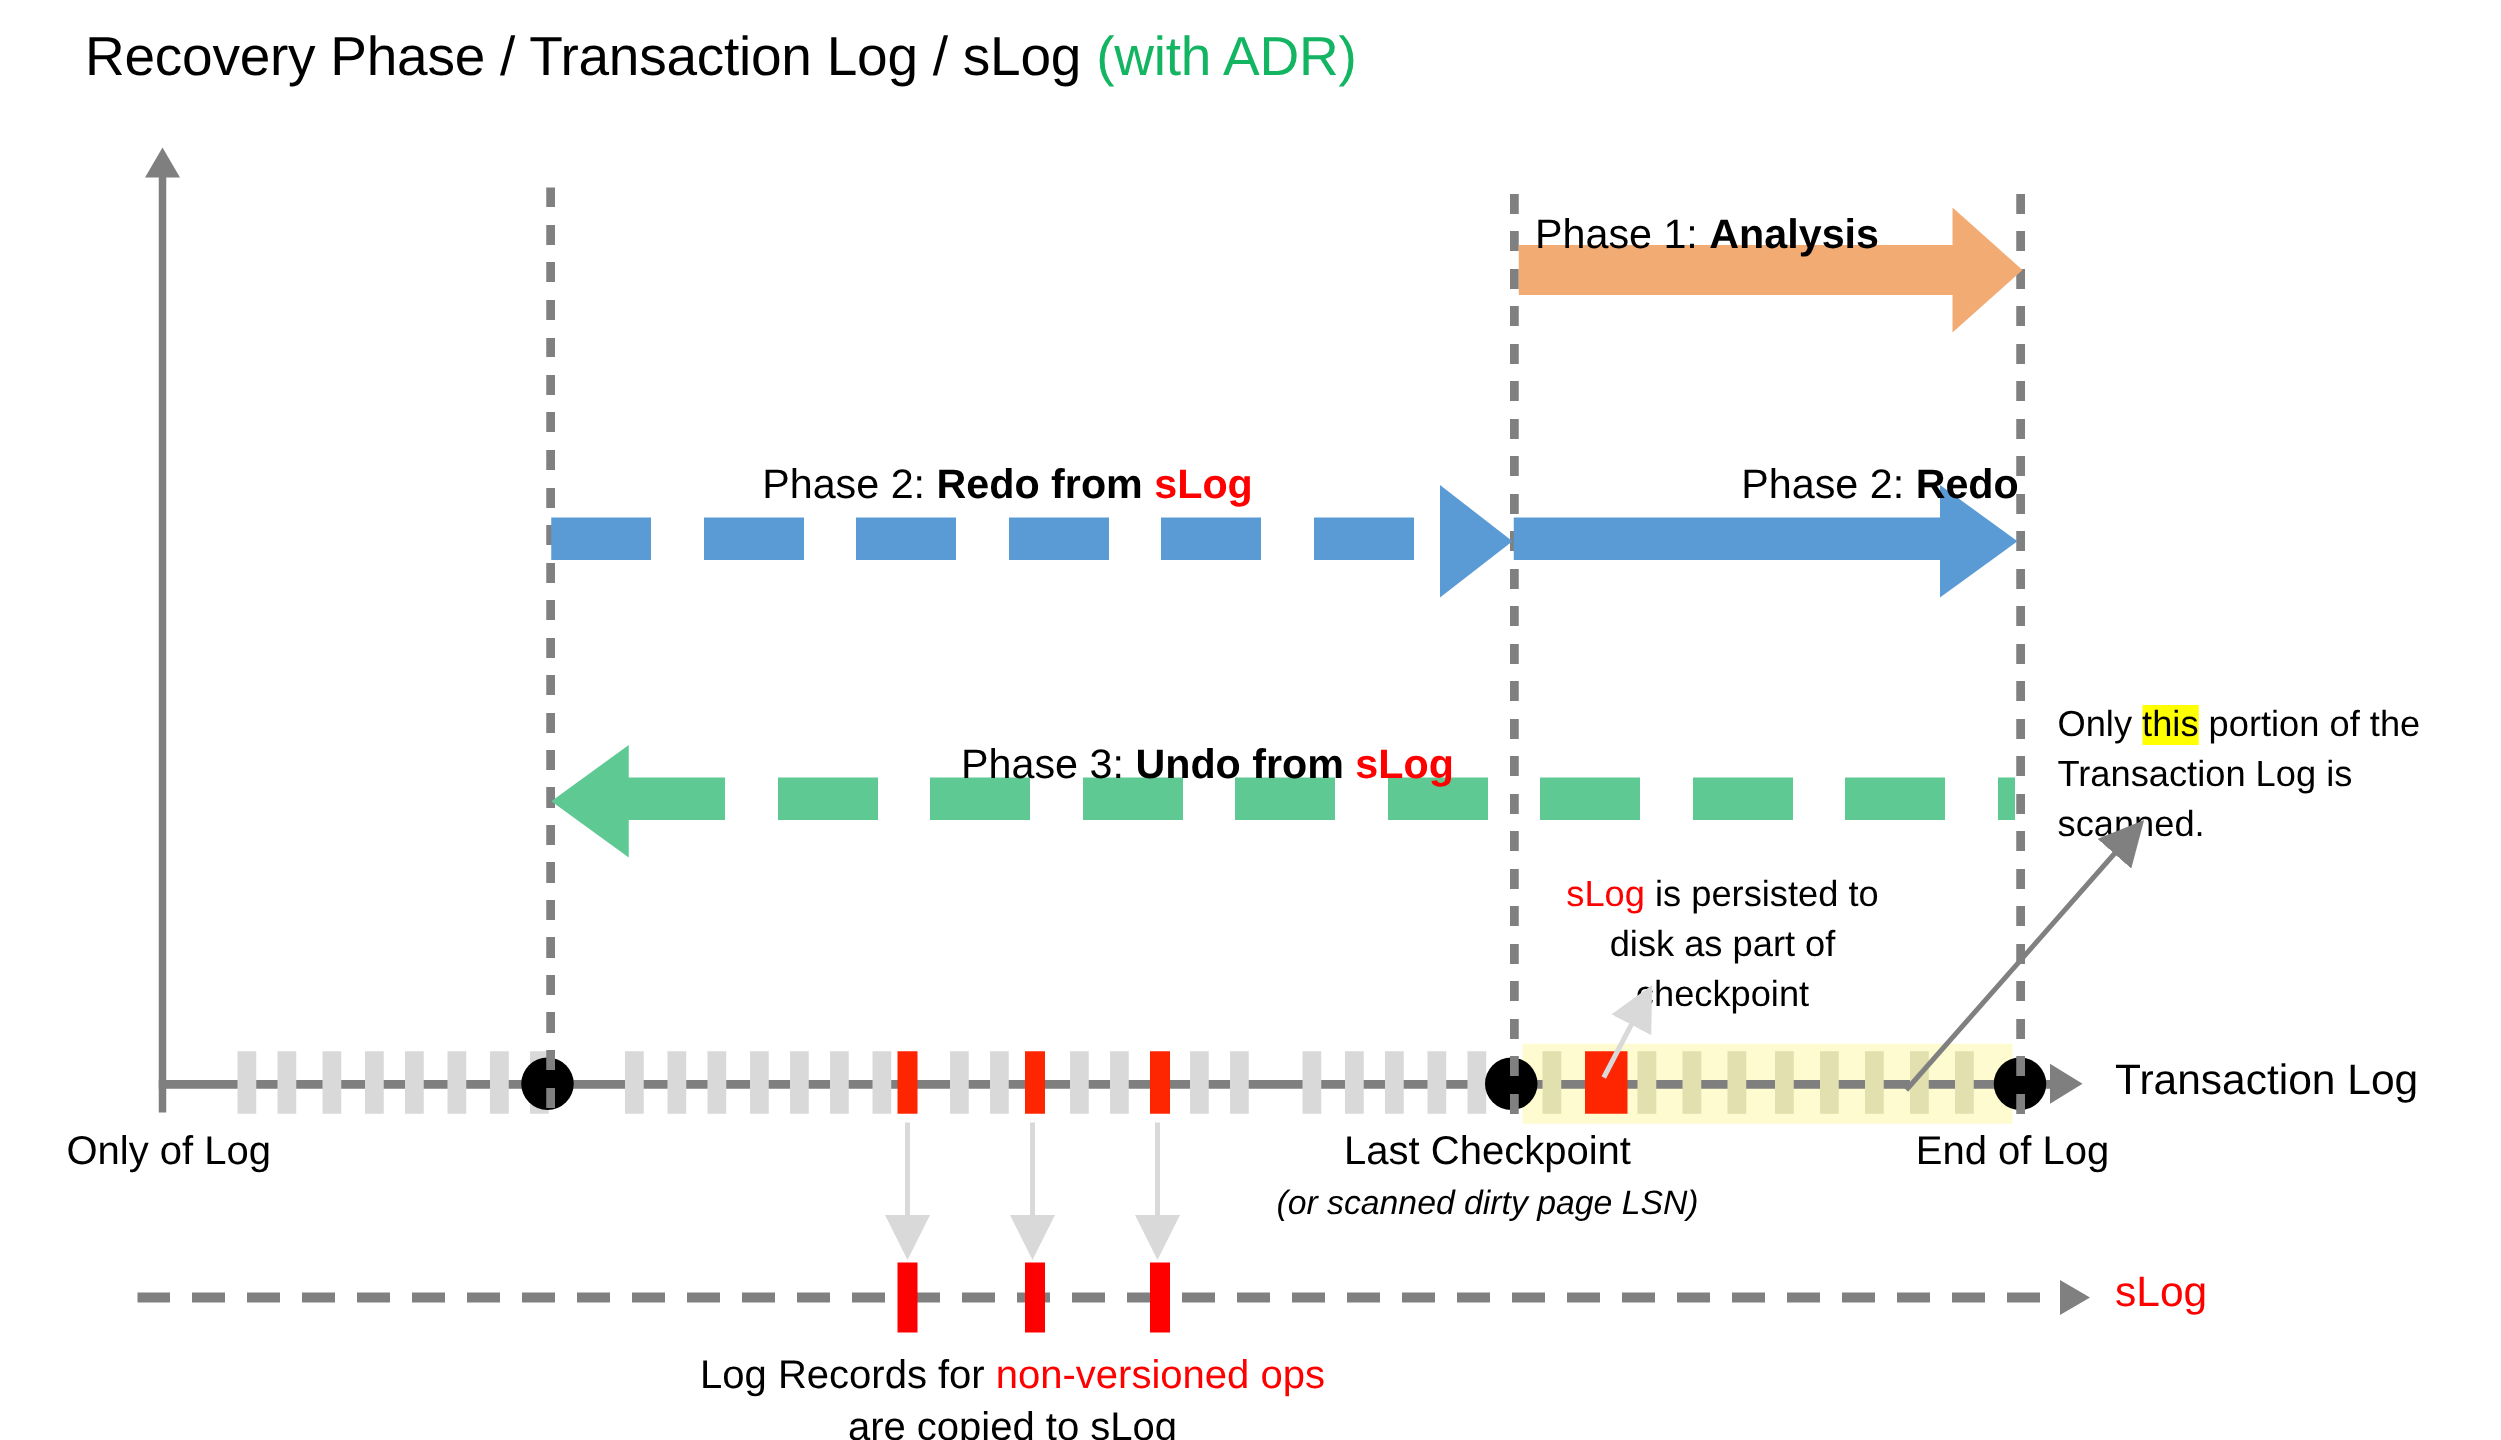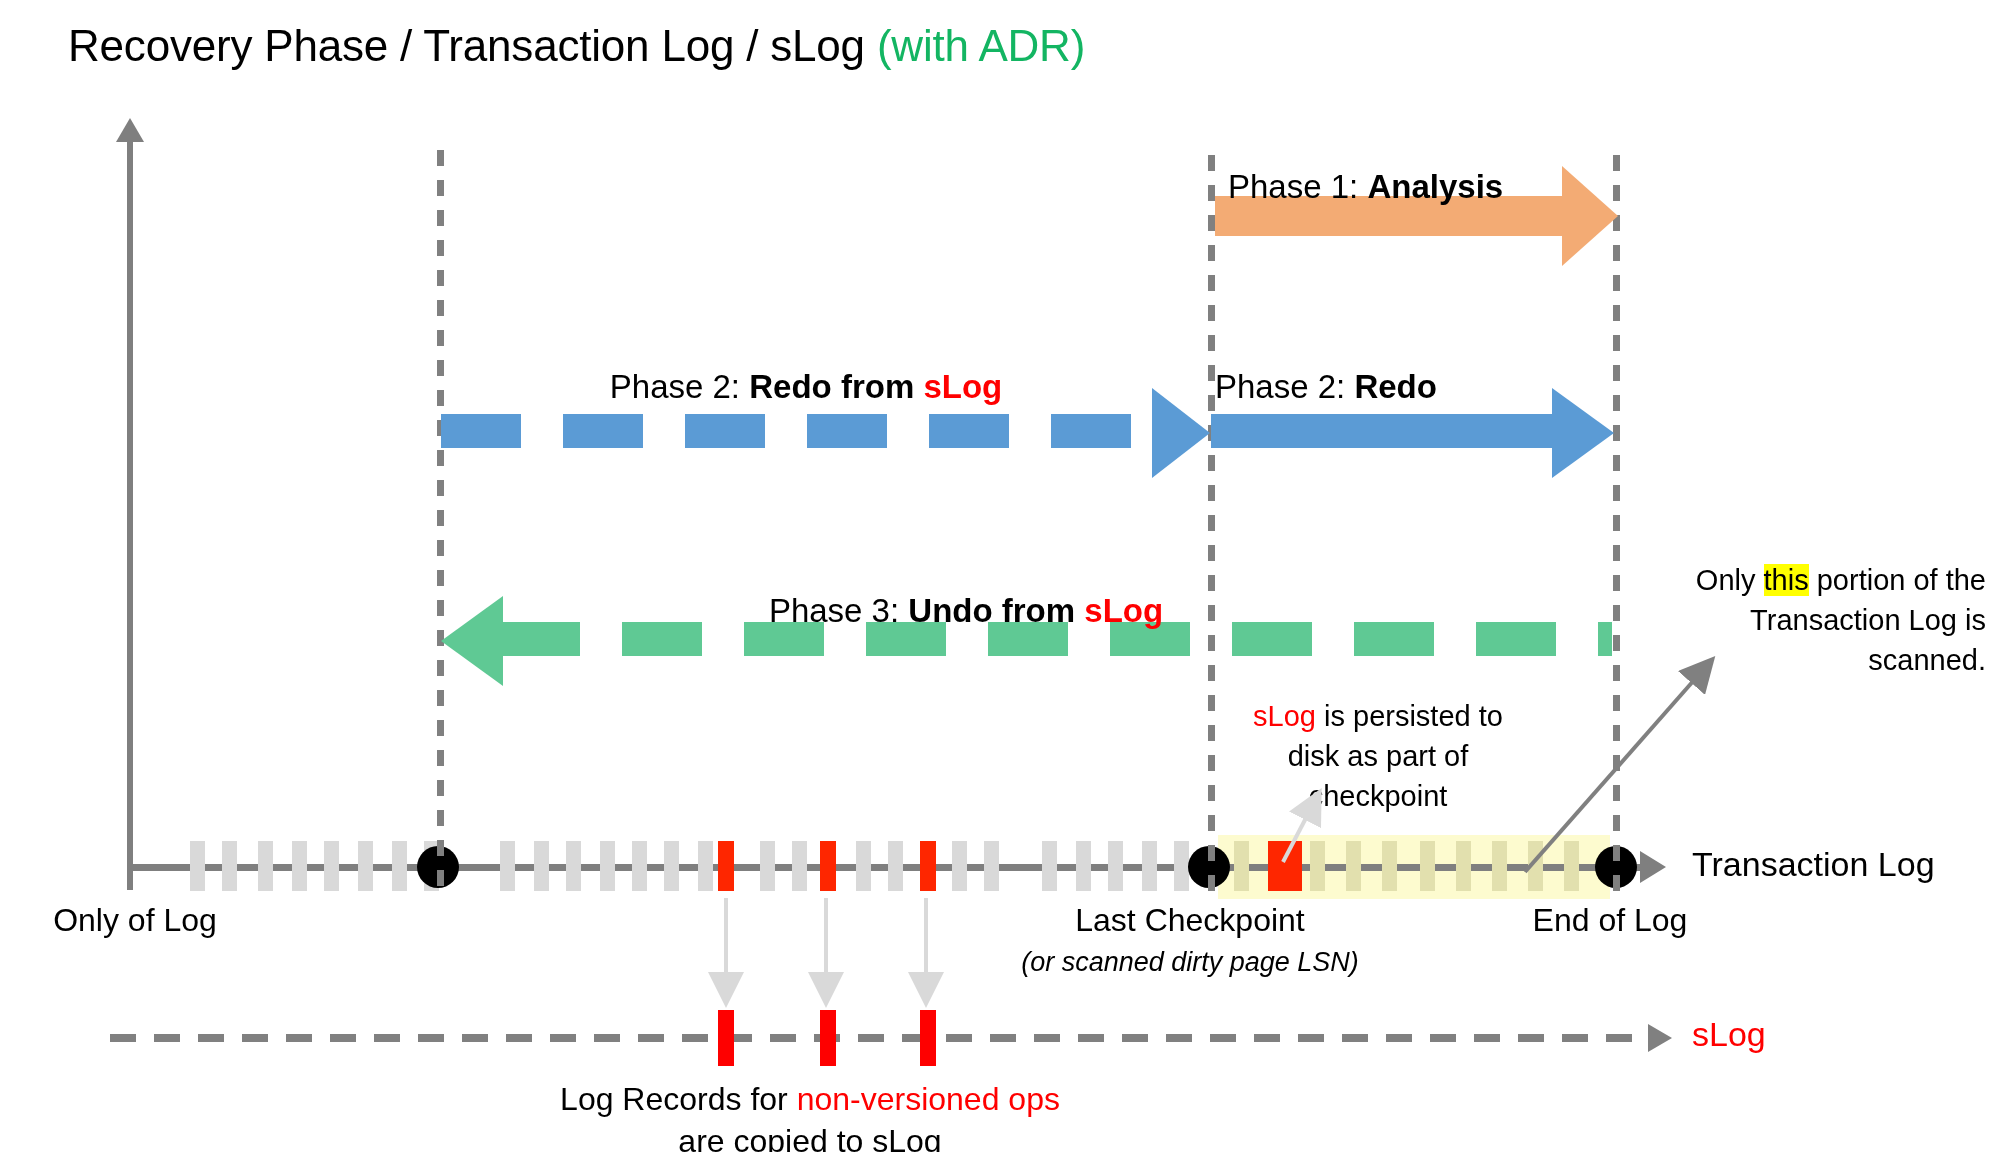--- a/index.html
+++ b/index.html
@@ -210,21 +210,21 @@
   }
   #p2-head {
     left: 1552px; top: 388px;
     border-top: 45px solid transparent;
     border-bottom: 45px solid transparent;
     border-left: 62px solid #5b9bd5;
   }
   #p2-label {
     left: 1215px; top: 368px;
     width: 400px;
-    text-align: left;
+    text-align: right;
     font-size: 33px;
     white-space: nowrap;
   }
 
   
   #p3-bar {
     left: 500px; top: 622px;
     width: 1112px; height: 34px;
     background: repeating-linear-gradient(to right,
         #5fc994 0px, #5fc994 80px, transparent 80px, transparent 122px);
@@ -253,21 +253,21 @@
     top: 696px;
     width: 300px;
     text-align: center;
     font-size: 29px;
     line-height: 40px;
   }
   #anno-scan {
     left: 1646px;
     top: 560px;
     width: 340px;
-    text-align: right;
+    text-align: left;
     font-size: 29px;
     line-height: 40px;
   }
   #anno-scan .hl { background: #ffff00; }
 
   
   .cap {
     position: absolute;
     text-align: center;
     font-size: 32px;

